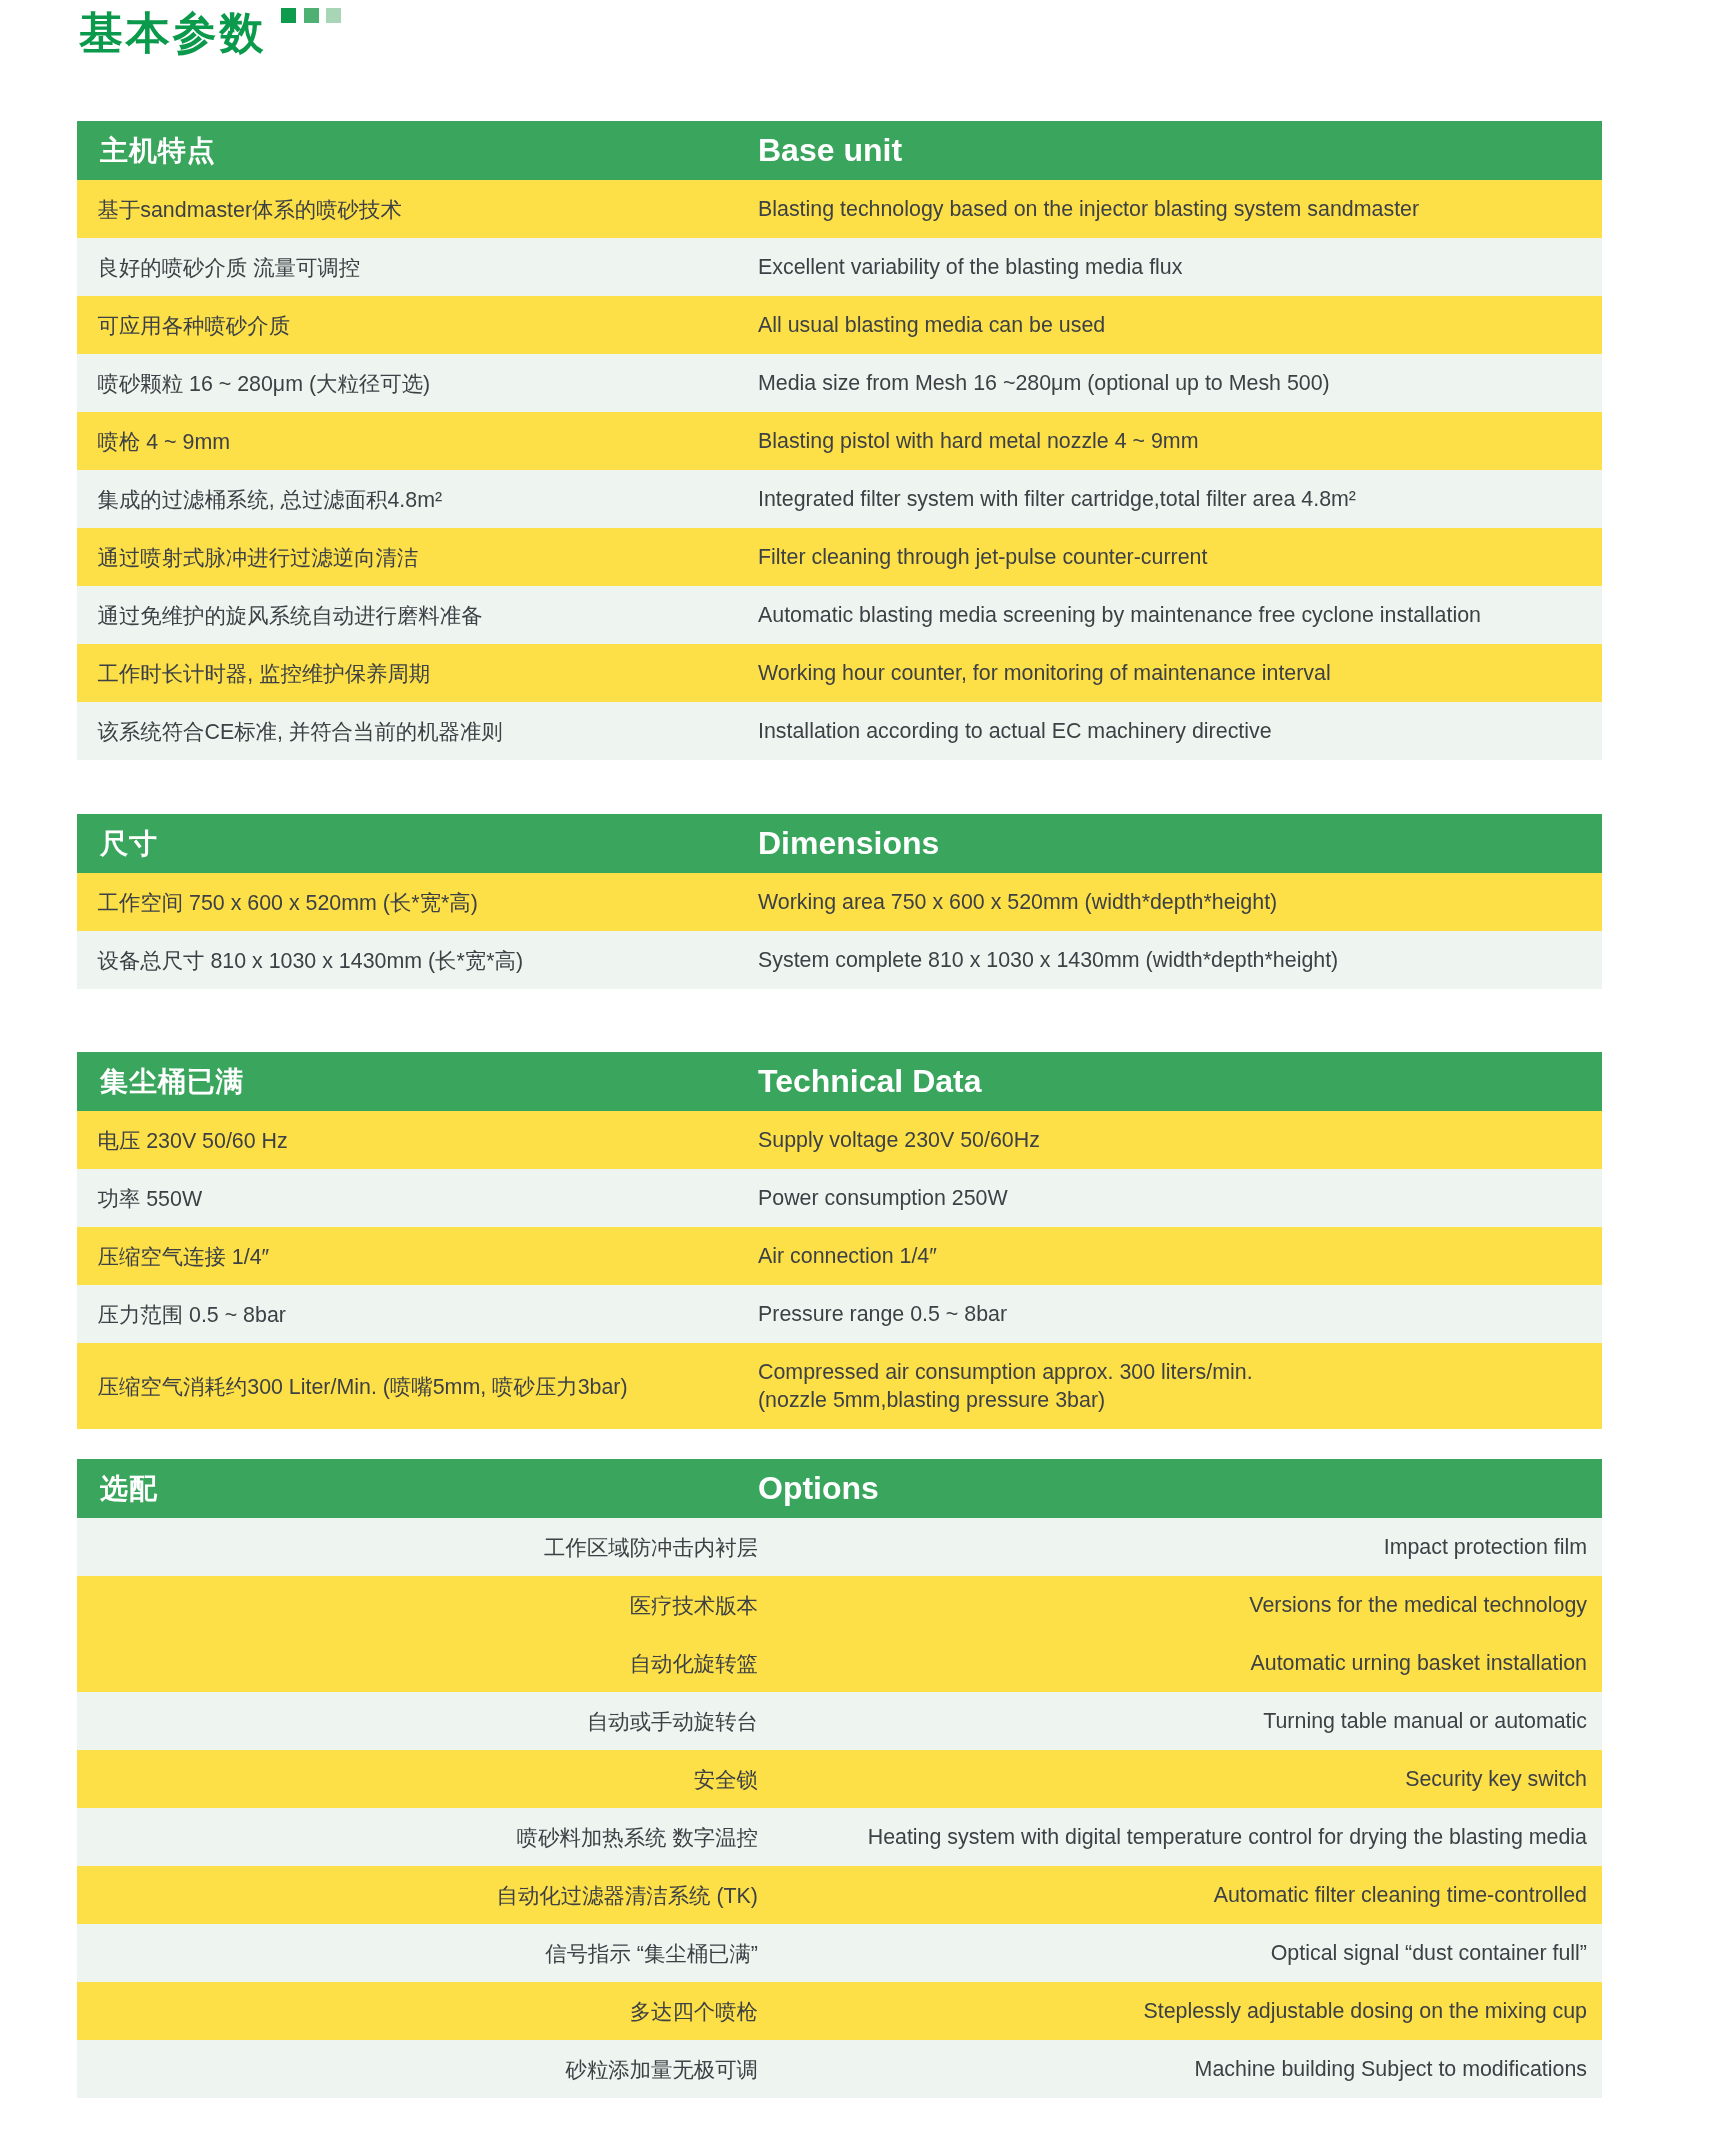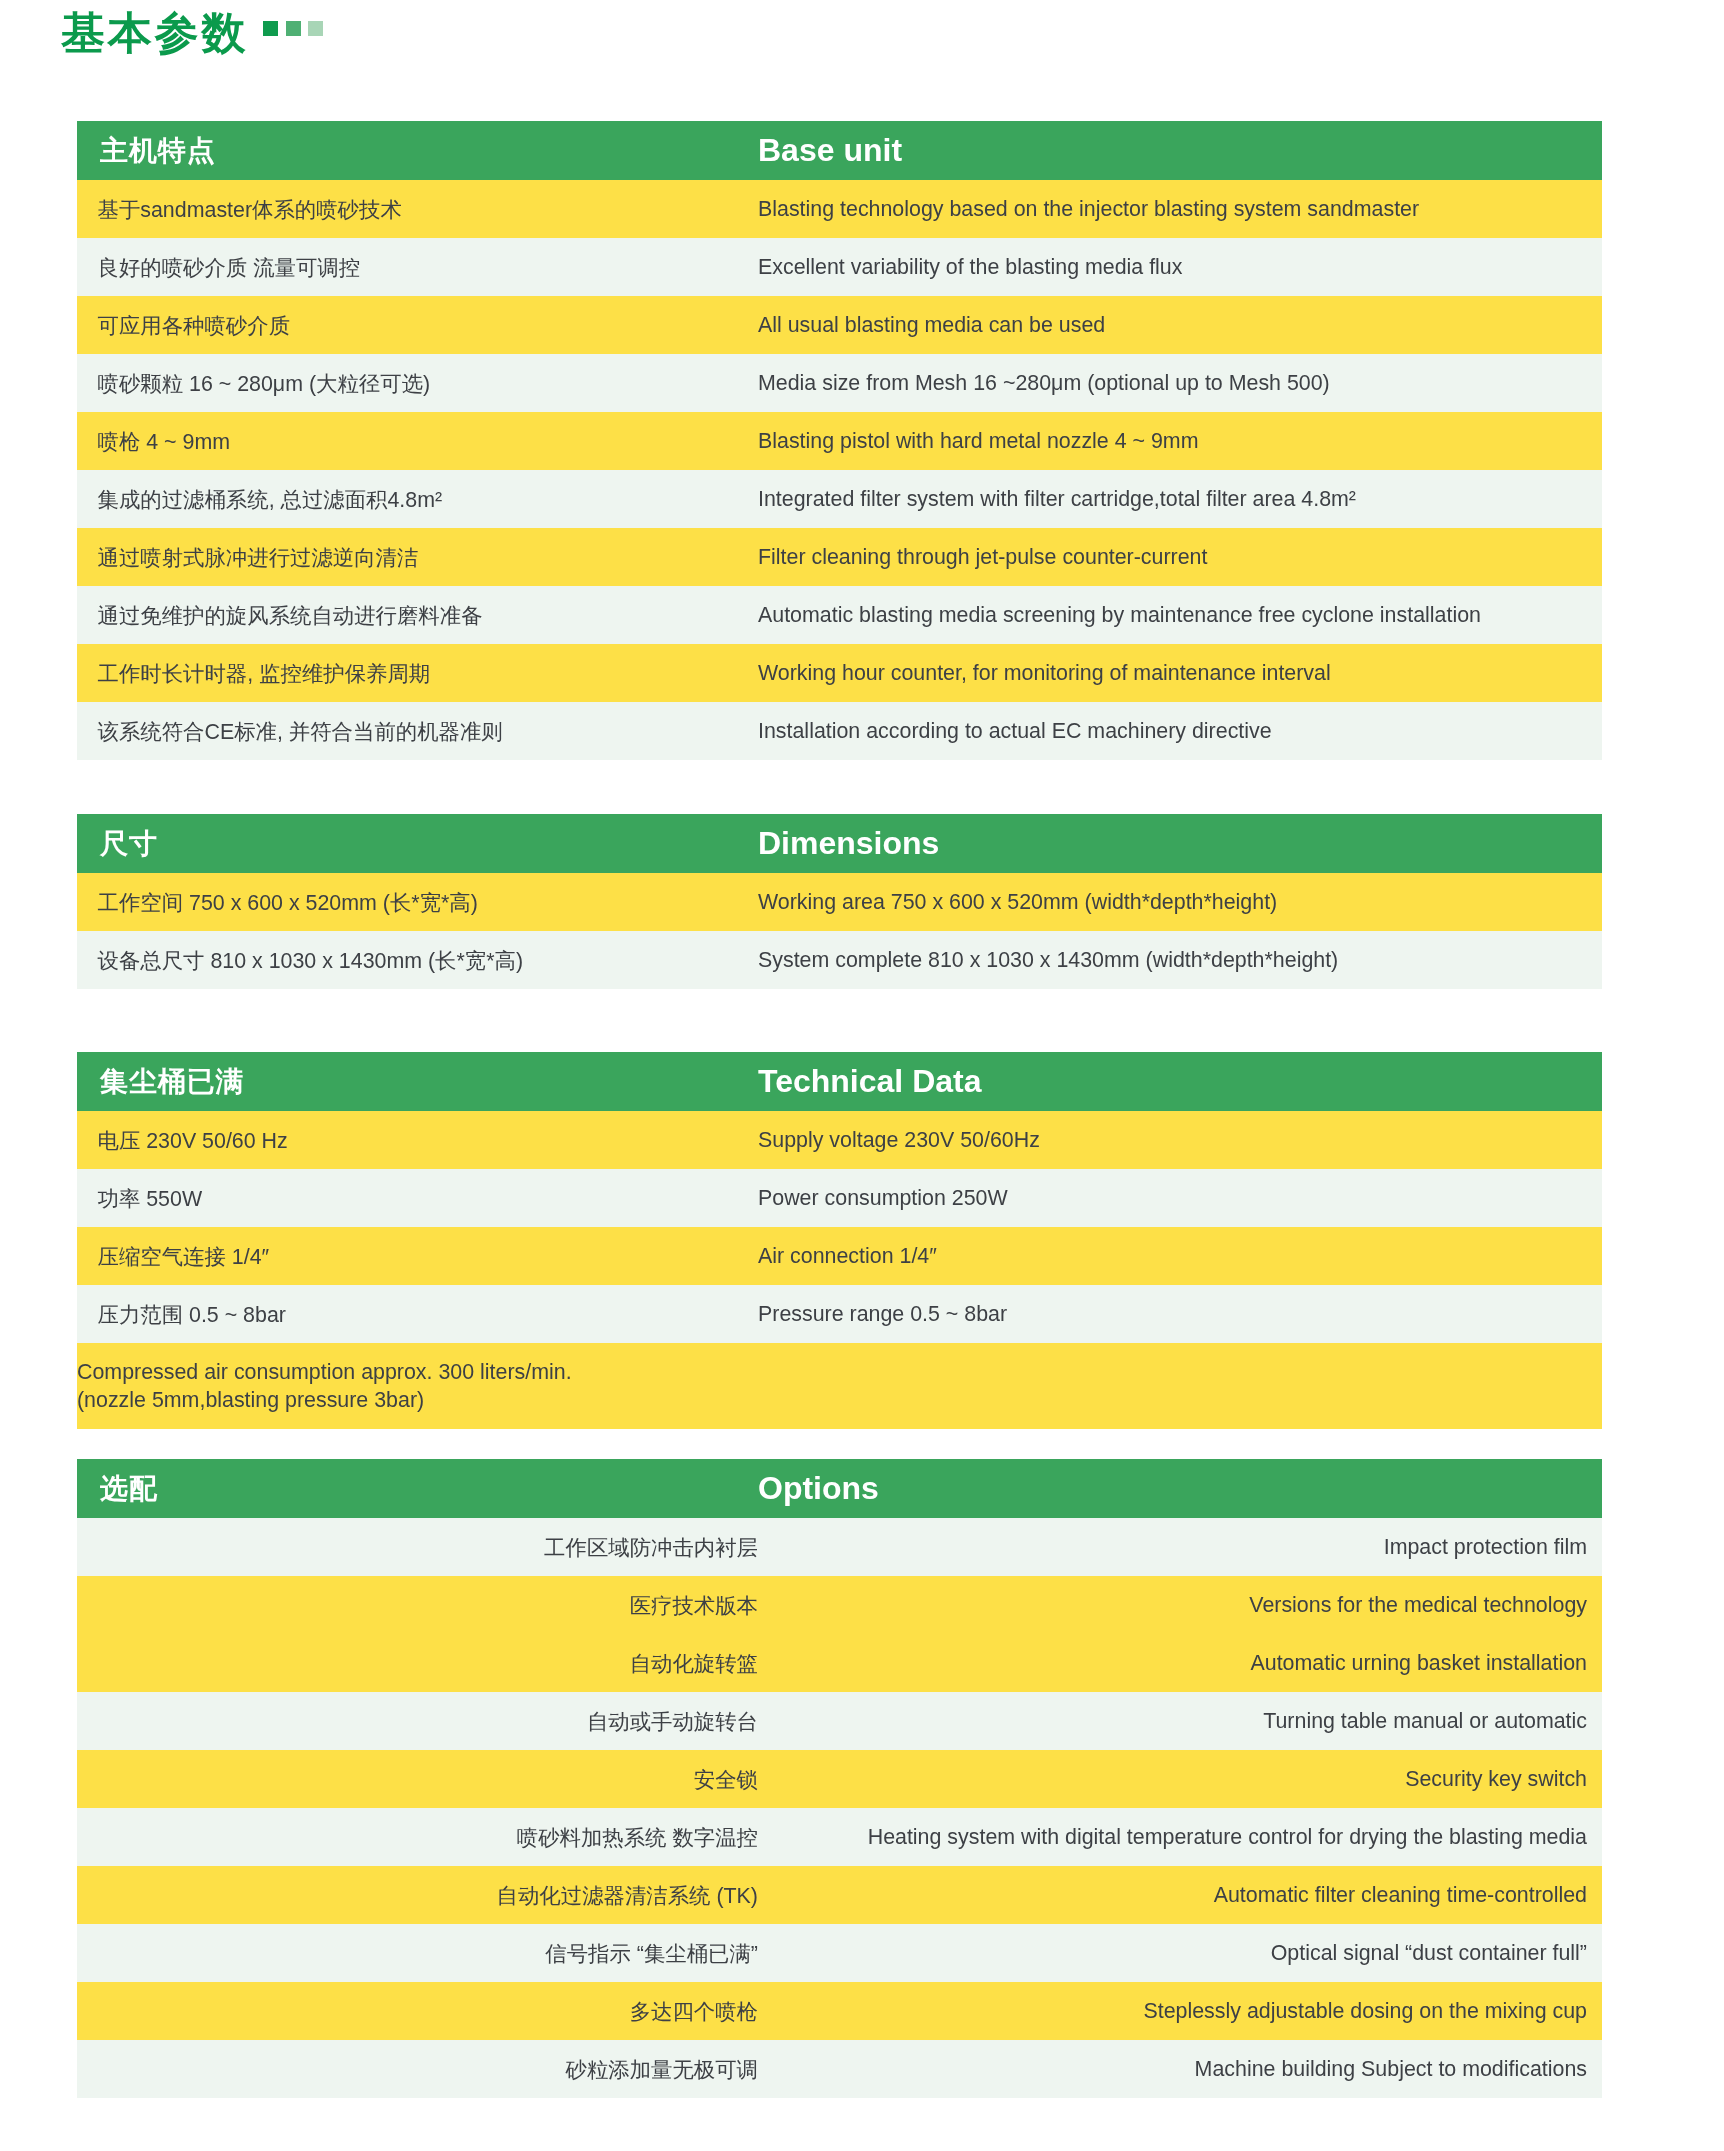--- a/index.html
+++ b/index.html
@@ -4,22 +4,22 @@
 <style>
   html,body{margin:0;padding:0;background:#ffffff;}
   body{
     width:1725px;height:2152px;position:relative;
     font-family:"Liberation Sans","DejaVu Sans",sans-serif;
     color:#3d4045;
     -webkit-font-smoothing:antialiased;
   }
   .page{position:absolute;inset:0;overflow:hidden;}
   .title-wrap{
-    position:absolute;left:61px;top:7.5px;
-    display:flex;align-items:center;
+    position:absolute;left:79px;top:7.5px;
+    display:flex;align-items:flex-start;
   }
   .page-title{
     font-size:44px;font-weight:700;color:var(--title-green,#0b9a4c);
     letter-spacing:2.8px;line-height:1.15;
   }
   .squares{display:flex;gap:7.5px;margin-left:15px;margin-bottom:9.3px;}
   .square{width:15px;height:15px;display:inline-block;}
   .sections{position:absolute;left:77px;top:0;width:1525px;height:2152px;}
   .section{position:absolute;left:0;width:1525px;}
   .bar{
@@ -125,20 +125,21 @@
         </div>
         <div class="row">
           <div class="cell-cn">压缩空气连接 1/4″</div>
           <div class="cell-en">Air connection 1/4″</div>
         </div>
         <div class="row alt">
           <div class="cell-cn">压力范围 0.5 ~ 8bar</div>
           <div class="cell-en">Pressure range 0.5 ~ 8bar</div>
         </div>
         <div class="row tall">
+          <div class="cell-cn">压缩空气消耗约300 Liter/Min. (喷嘴5mm, 喷砂压力3bar)</div>
           <div class="cell-en">
             <div>Compressed air consumption approx. 300 liters/min.</div>
             <div>(nozzle 5mm,blasting pressure 3bar)</div>
           </div>
         </div>
       </div>
       <div class="section" style="top: 1459px; text-align: right;">
         <div class="bar">
           <div class="h-cn">选配</div>
           <div class="h-en">Options</div>

